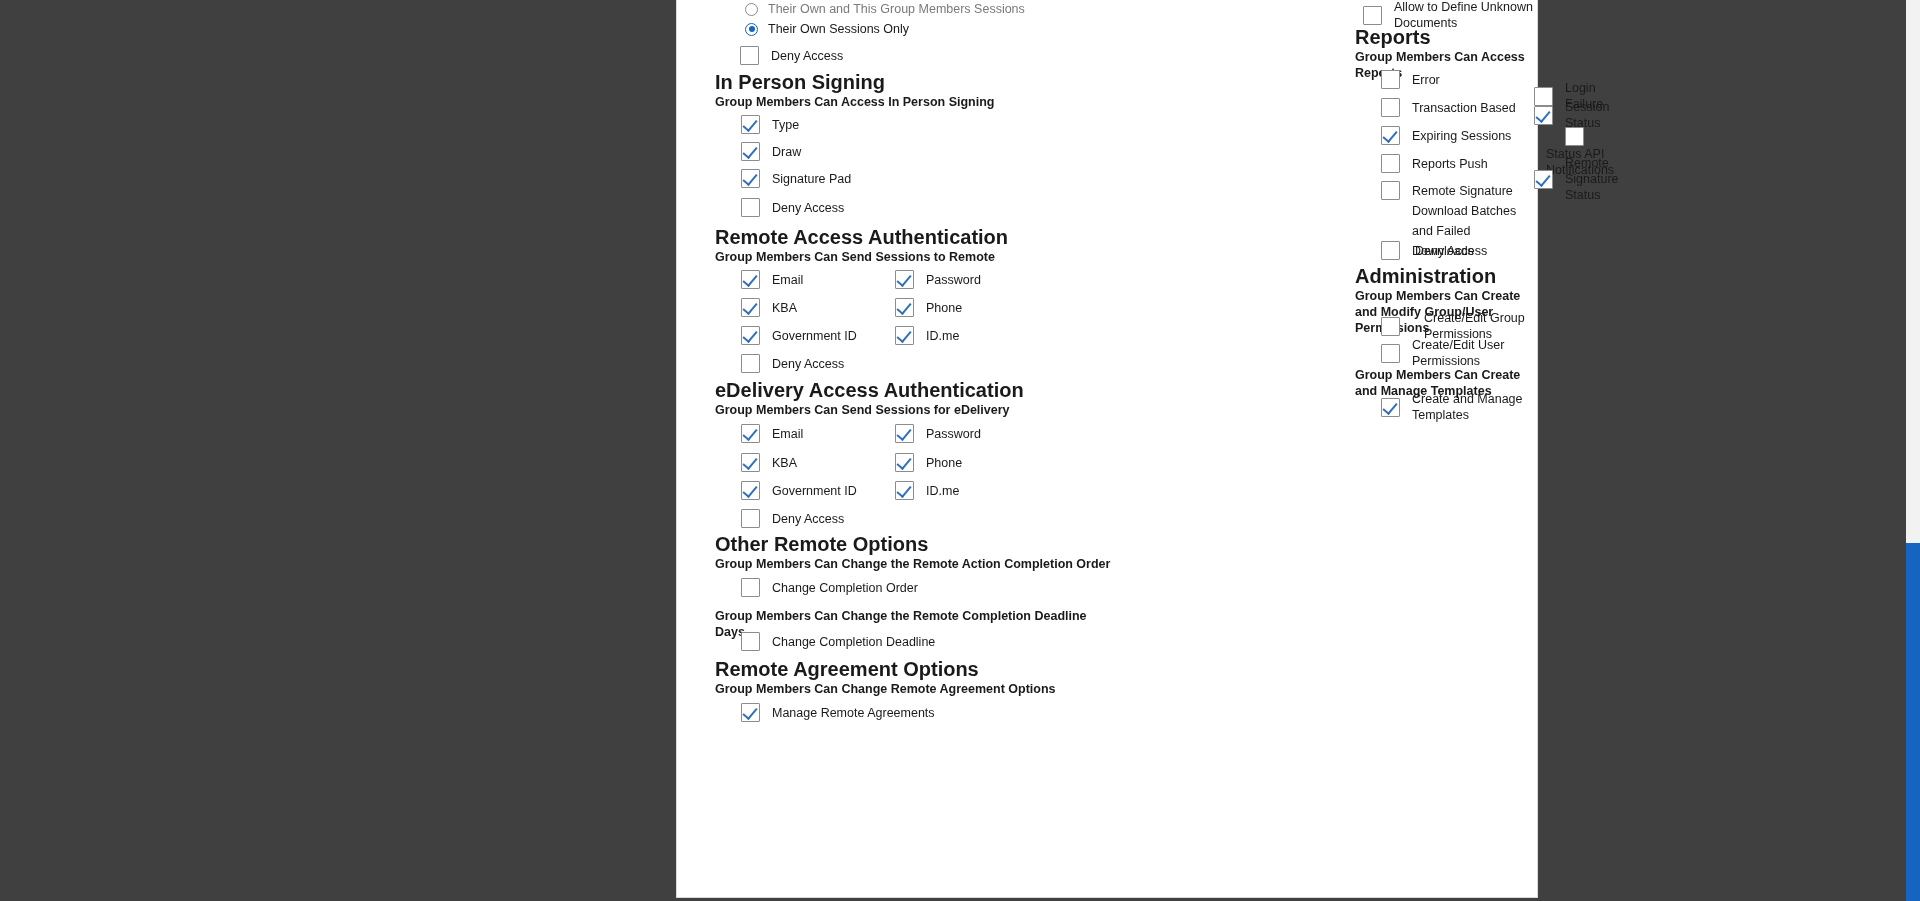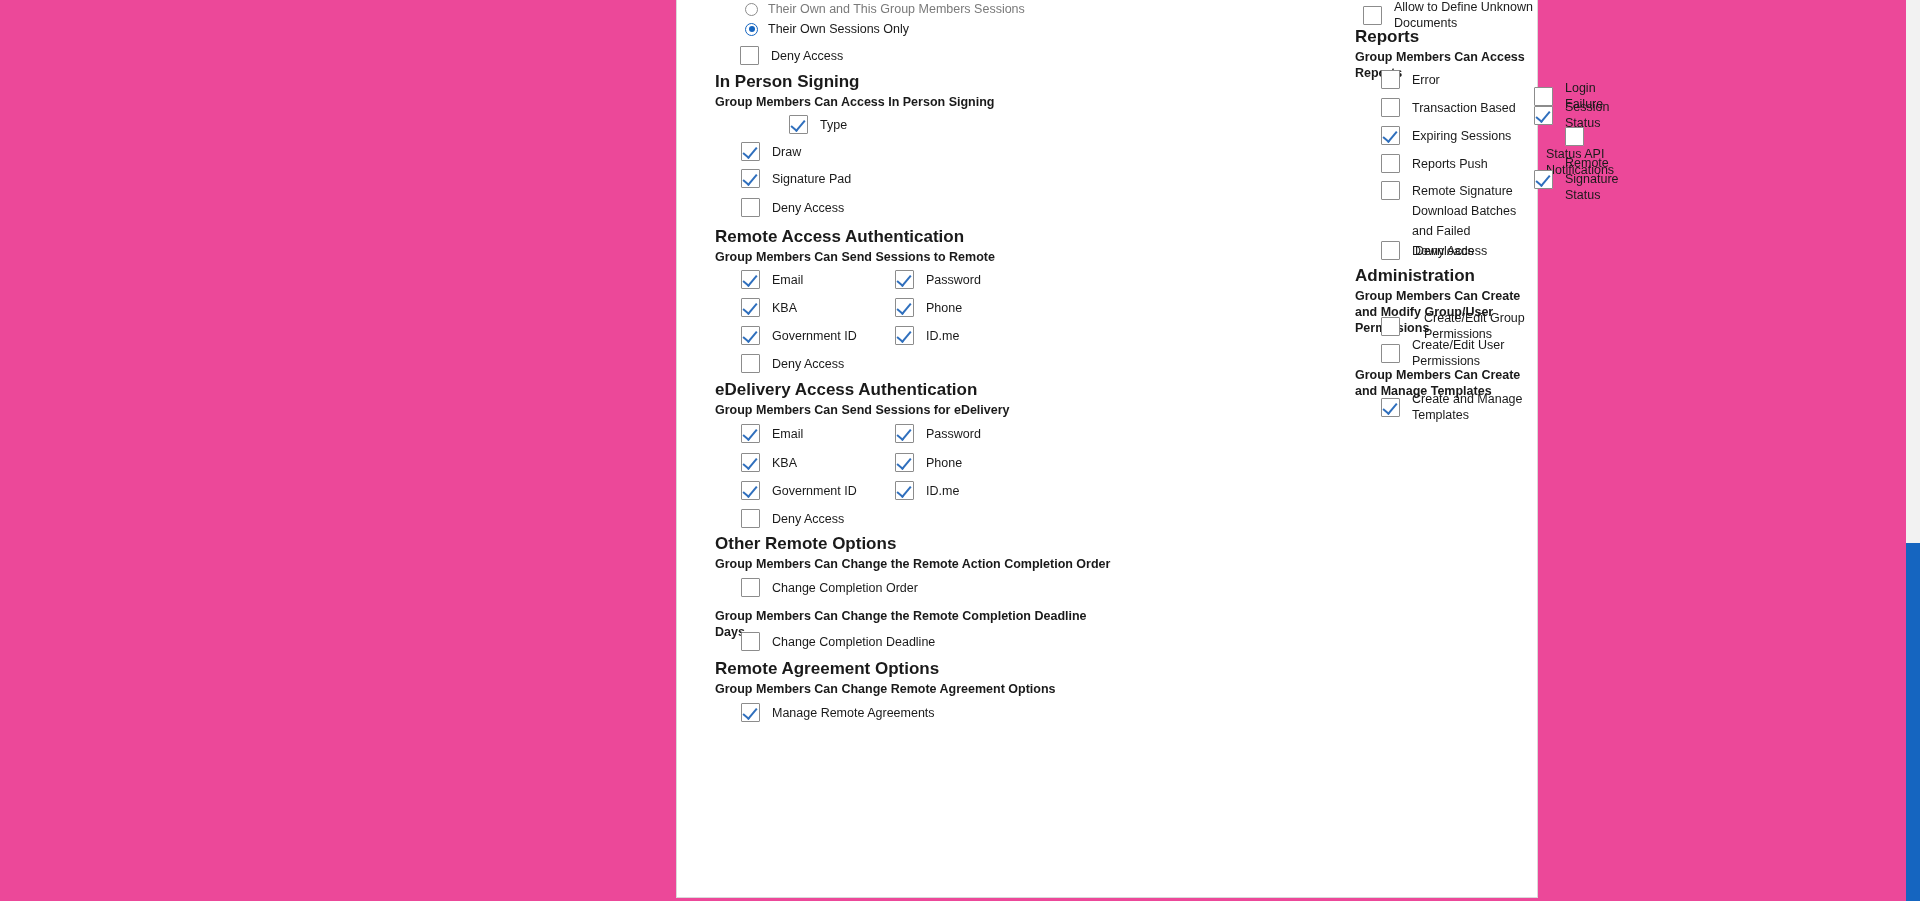--- a/index.html
+++ b/index.html
@@ -8,21 +8,21 @@
     background: #f2f2f2;
     width: 1920px;
     height: 901px;
     overflow: hidden;
     font-family: "Liberation Sans", sans-serif;
   }
   #page {
     position: relative;
     width: 1920px;
     height: 901px;
-    background: #ec4899;
+    background: #404040;
   }
   
   .panel {
     position: absolute;
     left: 676px;
     top: 0px;
     width: 862px;
     height: 898px;
     background: #ffffff;
     border-left: 1px solid #d9d9d9;
@@ -31,21 +31,21 @@
     box-sizing: border-box;
   }
   .col {
     position: absolute;
     top: 0;
   }
   .col-left { left: 38px; width: 420px; }
   .col-right { left: 440px; width: 420px; }
 
   .sect-title {
-    font-size: 17px;
+    font-size: 20px;
     font-weight: bold;
     color: #1a1a1a;
     margin: 0;
     line-height: 16px;
   }
   .sect-sub {
     font-size: 12.5px;
     font-weight: bold;
     color: #1a1a1a;
     margin: 0;
@@ -152,21 +152,21 @@
         <div class="row" style="position:absolute; left:25px; top:46px; align-items:center;">
           <span class="cb"></span>
           <span class="lbl" style="margin-left:12px;">Deny Access</span>
         </div>
       </div>
 
       <div style="position:absolute; left:0px; top:74px;">
         <div class="sect-title">In Person Signing</div>
         <div class="sect-sub" style="margin-top:4px;">Group Members Can Access In Person Signing</div>
 
-        <div class="row" style="position:absolute; left:26px; top:41px; align-items:center;margin-left:48px;">
+        <div class="row" style="position:absolute; left:26px; top:41px; align-items:center;">
           <span class="cb checked"></span>
           <span class="lbl" style="margin-left:12px;">Type</span>
         </div>
         <div class="row" style="position:absolute; left:26px; top:68px; align-items:center;">
           <span class="cb checked"></span>
           <span class="lbl" style="margin-left:12px;">Draw</span>
         </div>
         <div class="row" style="position:absolute; left:26px; top:95px; align-items:center;">
           <span class="cb checked"></span>
           <span class="lbl" style="margin-left:12px;">Signature Pad</span>

